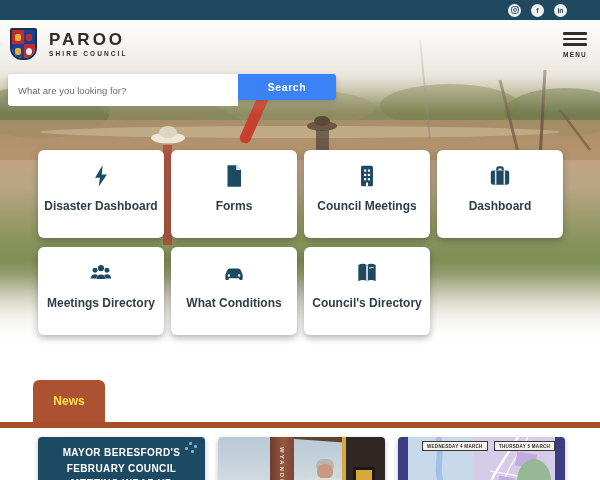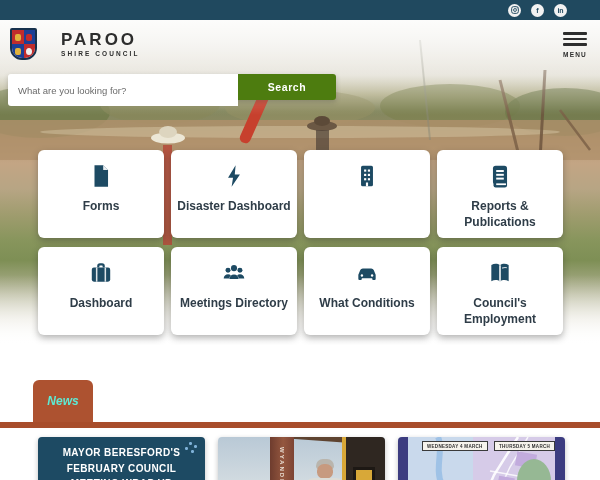--- a/index.html
+++ b/index.html
@@ -11,59 +11,59 @@
     justify-content:flex-end; gap:10px; padding-right:33px; }
   .soc { width:13px; height:13px; border-radius:50%; background:#f2f2f2;
     display:flex; align-items:center; justify-content:center;
     color:#20495f; font-size:7px; font-weight:bold; line-height:1; cursor:pointer; }
   .soc svg { display:block; }
 
   
   .hero { position:relative; width:600px; height:325px; overflow:hidden; background:#e9e6df; }
   .hero-svg { position:absolute; left:0; top:0; }
 
-  .logo-row { position:absolute; left:10px; top:8px; display:flex; align-items:center; gap:24px; }
+  .logo-row { position:absolute; left:10px; top:8px; display:flex; align-items:center; gap:12px; }
   .shield { width:27px; height:32px; border:2px solid #17314d; border-radius:2px 2px 12px 12px;
     overflow:hidden; display:grid; grid-template-columns:1fr 1fr; grid-template-rows:1fr 1fr; }
   .q { display:flex; align-items:center; justify-content:center; font-size:7px; }
   .q1 { background:#c02c2c; } .q2 { background:#1c3f96; }
   .q3 { background:#1c3f96; } .q4 { background:#c02c2c; }
   .emb { width:6px; height:7px; border-radius:2px; }
   .logo-text { display:flex; flex-direction:column; line-height:1; }
   .logo-title { font-size:17px; font-weight:bold; letter-spacing:3px; color:#2d2d2d; }
   .logo-sub { font-size:6.5px; font-weight:bold; letter-spacing:2.1px; color:#2d2d2d; margin-top:3px; }
 
   .menu-btn { position:absolute; right:12px; top:12px; width:26px; display:flex;
     flex-direction:column; align-items:center; gap:3px; cursor:pointer; }
   .menu-btn .bar { width:24px; height:2.6px; background:#2e2e2e; border-radius:1px; }
   .menu-label { font-size:6.5px; font-weight:bold; letter-spacing:1.2px; color:#2e2e2e; margin-top:2px; }
 
   .searchbar { position:absolute; left:8px; top:54px; width:328px; height:26px; display:flex;
     box-shadow:0 2px 5px rgba(50,50,50,.25); border-radius:3px; }
   .search-input { flex:1; border:none; outline:none; border-radius:3px 0 0 3px;
     padding:16px 10px; font-size:9.5px; color:#444; font-family:"Liberation Sans",sans-serif; }
   .search-input::placeholder { color:#6b6b6b; }
-  .search-btn { width:98px; border:none; background:#4d7c0f; color:#fff; font-weight:bold;
+  .search-btn { width:98px; border:none; background:#3b82f6; color:#fff; font-weight:bold;
     font-size:10.5px; letter-spacing:.6px; border-radius:0 3px 3px 0; cursor:pointer;
     font-family:"Liberation Sans",sans-serif; }
 
   .quick-grid { position:absolute; left:38px; top:130px; display:grid;
     grid-template-columns:repeat(4,126px); grid-auto-rows:88px; column-gap:7px; row-gap:9px; }
   .qcard { background:#fff; border-radius:6px; box-shadow:0 3px 7px rgba(40,40,40,.35);
     display:flex; flex-direction:column; align-items:center; padding-top:13px; gap:9px; cursor:pointer; }
   .qcard svg { width:26px; height:26px; }
   .qlabel { font-size:12px; font-weight:bold; color:#2f3d48; text-align:center;
     line-height:1.35; width:114px; }
 
   
   .tabs-section { position:relative; height:92px; background:#fff; }
   .tab { position:absolute; top:35px; height:42px; display:flex; align-items:center;
     justify-content:center; font-size:12px; font-weight:bold; cursor:pointer; }
-  .tab-news { left:33px; width:60px; background:#ad5230; color:#5eead4; border-radius:6px 6px 0 0;
-    z-index:2;font-style:italic; }
+  .tab-news { left:33px; width:72px; background:#ad5230; color:#fde047; border-radius:6px 6px 0 0;
+    z-index:2; }
   .tab-events { left:105px; width:88px; color:#3b3b3b; }
   .tab-underline { position:absolute; left:0; top:77px; width:600px; height:6px; background:#a84d2b; }
 
   
   .news-row { position:absolute; left:38px; top:437px; display:flex; gap:13px; }
   .ncard { width:167px; height:120px; border-radius:4px; overflow:hidden; position:relative;
     box-shadow:0 2px 5px rgba(40,40,40,.3); cursor:pointer; }
   .ncard-title { background:#1d4a63; display:flex; align-items:flex-start; justify-content:center;
     padding-top:8px; }
   .ncard-title .ttl { color:#fff; font-size:10px; font-weight:bold; letter-spacing:.4px;
@@ -202,57 +202,47 @@
 
   <div class="searchbar">
     <input class="search-input" type="text" placeholder="What are you looking for?" style="">
     <button class="search-btn">Search</button>
   </div>
 
   <div class="quick-grid">
 
     <div class="qcard">
       <svg viewBox="0 0 24 24">
+          <path d="M13.5 2 6.5 13.5h4.6L9.8 22l7.7-11.5h-4.8z" fill="#1d4a63"></path>
+        </svg>
+      <span class="qlabel">Disaster Dashboard</span>
+    </div>
+
+    <div class="qcard">
+      <svg viewBox="0 0 24 24">
           <path d="M6 2h8l4.5 4.5V22H6z" fill="#1d4a63"></path>
           <path d="M14 2l4.5 4.5H14z" fill="#fff" opacity=".9"></path>
         </svg>
       <span class="qlabel">Forms</span>
-    </div>
-
-    <div class="qcard">
-      <svg viewBox="0 0 24 24">
-          <path d="M13.5 2 6.5 13.5h4.6L9.8 22l7.7-11.5h-4.8z" fill="#1d4a63"></path>
-        </svg>
-      <span class="qlabel">Disaster Dashboard</span>
     </div>
 
     <div class="qcard">
       <svg viewBox="0 0 24 24">
           <rect x="6.5" y="2.5" width="11" height="19" rx="1.5" fill="#1d4a63"></rect>
           <rect x="9.3" y="6" width="2" height="2" fill="#fff"></rect>
           <rect x="12.8" y="6" width="2" height="2" fill="#fff"></rect>
           <rect x="9.3" y="10" width="2" height="2" fill="#fff"></rect>
           <rect x="12.8" y="10" width="2" height="2" fill="#fff"></rect>
           <rect x="9.3" y="14" width="2" height="2" fill="#fff"></rect>
           <rect x="12.8" y="14" width="2" height="2" fill="#fff"></rect>
           <rect x="11" y="18" width="2" height="3.5" fill="#fff"></rect>
         </svg>
-    </div>
-
-    <div class="qcard">
-      <svg viewBox="0 0 24 24">
-          <rect x="5.5" y="2.5" width="13" height="17" rx="2.5" fill="#1d4a63"></rect>
-          <rect x="8.5" y="6.5" width="7" height="1.8" fill="#fff"></rect>
-          <rect x="8.5" y="10" width="7" height="1.8" fill="#fff"></rect>
-          <rect x="8.5" y="13.5" width="7" height="1.8" fill="#fff"></rect>
-          <path d="M6 17h12.5v3.5a2 2 0 0 1-2 2H8a2 2 0 0 1-2-2z" fill="#1d4a63"></path>
-          <rect x="8.5" y="18.8" width="9" height="1.6" fill="#fff"></rect>
-        </svg>
-      <span class="qlabel">Reports &amp; Publications</span>
-    </div>
+      <span class="qlabel">Council Meetings</span>
+    </div>
+
 
     <div class="qcard">
       <svg viewBox="0 0 24 24">
           <rect x="3.5" y="7" width="17" height="13" rx="2" fill="#1d4a63"></rect>
           <path d="M9.5 7V5.5A1.5 1.5 0 0 1 11 4h2a1.5 1.5 0 0 1 1.5 1.5V7" fill="none" stroke="#1d4a63" stroke-width="2"></path>
           <rect x="7.3" y="7" width="1.4" height="13" fill="#fff" opacity=".85"></rect>
           <rect x="15.3" y="7" width="1.4" height="13" fill="#fff" opacity=".85"></rect>
         </svg>
       <span class="qlabel">Dashboard</span>
     </div>
@@ -278,21 +268,21 @@
       <span class="qlabel">What Conditions</span>
     </div>
 
     <div class="qcard">
       <svg viewBox="0 0 24 24">
           <path d="M4 4.5c2.8-1.3 5.8-1.3 8 .3v15c-2.2-1.6-5.2-1.6-8-.3z" fill="#1d4a63"></path>
           <path d="M20 4.5c-2.8-1.3-5.8-1.3-8 .3v15c2.2-1.6 5.2-1.6 8-.3z" fill="#1d4a63"></path>
           <path d="M12 4.8v15" stroke="#fff" stroke-width="1.4"></path>
           <path d="M14 7.5c1.5-.6 3-.7 4.3-.3" stroke="#fff" stroke-width="1" fill="none" opacity=".8"></path>
         </svg>
-      <span class="qlabel">Council's Employment</span>
+      <span class="qlabel">Council's Directory</span>
     </div>
 
   </div>
 </div>
 
 <div class="tabs-section">
   <div class="tab tab-news">News</div>
   <div class="tab-underline"></div>
 </div>
 

